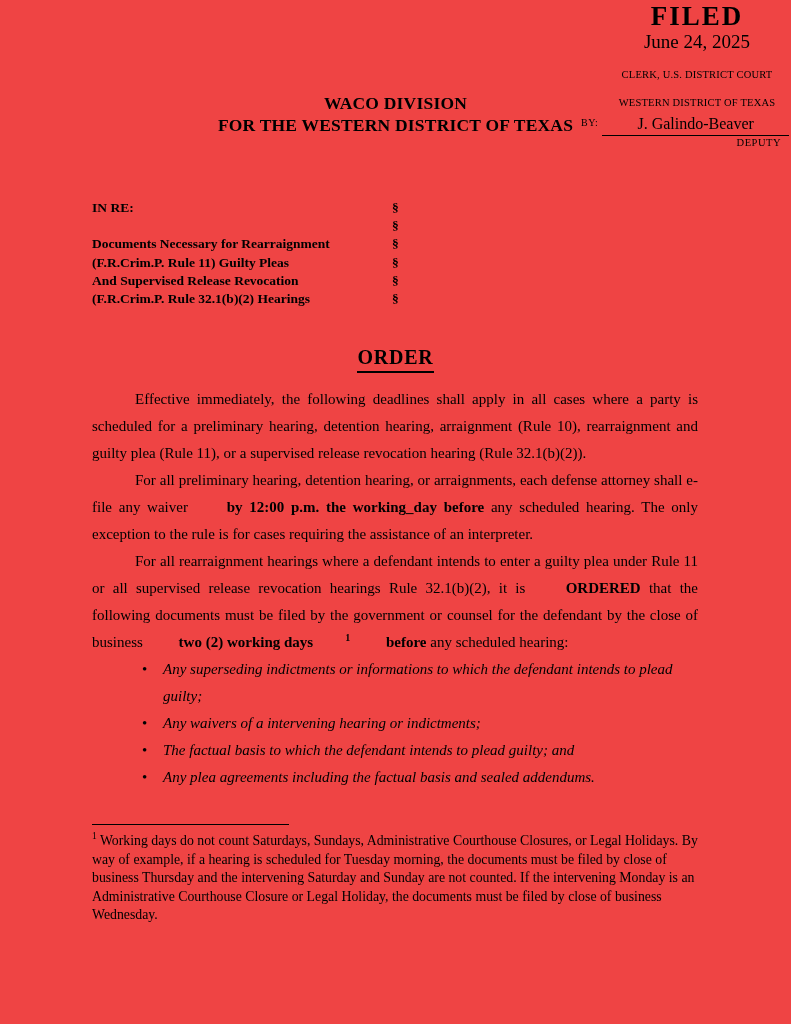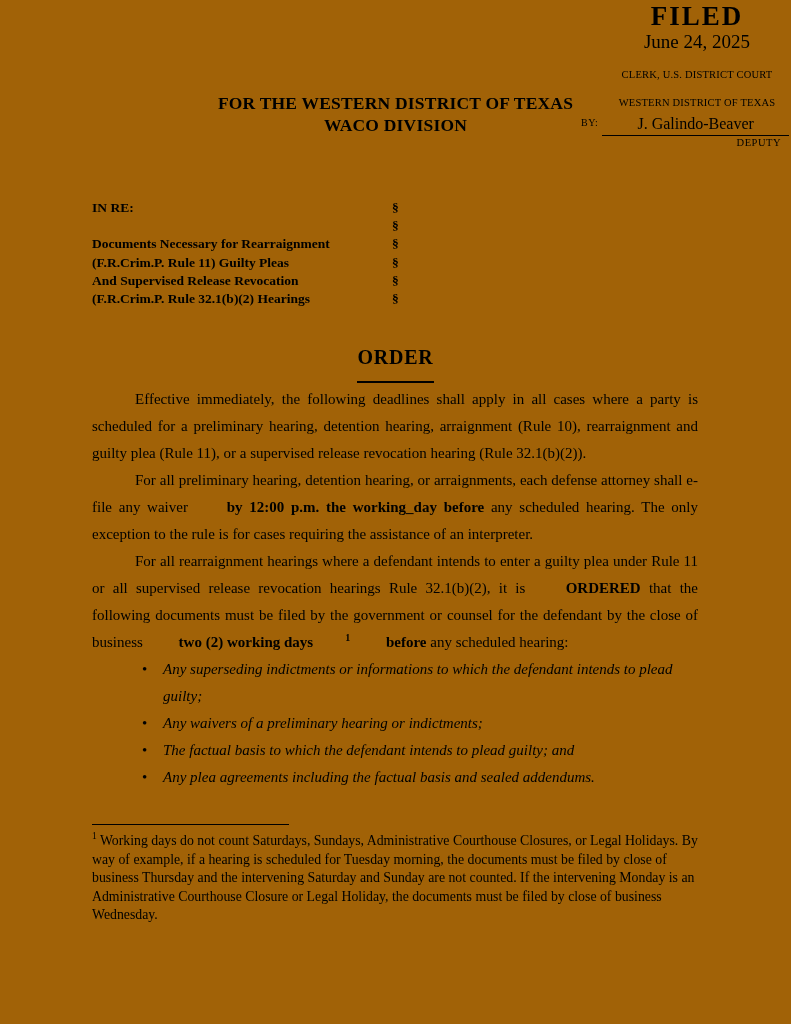--- a/index.html
+++ b/index.html
@@ -4,21 +4,21 @@
 <style>
   html, body {
     margin: 0;
     padding: 0;
     background: #ffffff;
   }
   .page {
     position: relative;
     width: 791px;
     height: 1024px;
-    background: #a16207;
+    background: #ef4444;
     font-family: "Liberation Serif", "DejaVu Serif", serif;
     color: #000000;
     overflow: hidden;
   }
 
   
   .stamp {
     position: absolute;
     top: 2px;
     left: 605px;
@@ -118,21 +118,21 @@
     left: 0;
     width: 100%;
     text-align: center;
   }
   .order-title {
     display: inline-block;
     font-weight: bold;
     font-size: 20px;
     letter-spacing: 0.8px;
     border-bottom: 2px solid #000;
-    padding-bottom: 12px;
+    padding-bottom: 2px;
   }
 
   
   .body-block {
     position: absolute;
     top: 386px;
     left: 92px;
     width: 606px;
     font-size: 15px;
     line-height: 27px;
@@ -198,22 +198,22 @@
     <div class="by-row">
       <span class="by-label">BY:</span>
       <span class="sig-block">
         <span class="sig-name" style="display:block">J. Galindo-Beaver</span>
         <span class="sig-deputy" style="display:block">DEPUTY</span>
       </span>
     </div>
   </div>
 
   <div class="heading">
+    <div>WACO DIVISION</div>
     <div>FOR THE WESTERN DISTRICT OF TEXAS</div>
-    <div>WACO DIVISION</div>
   </div>
 
   <div class="caption">
     <div class="caption-row">
       <span class="caption-text">IN RE:</span>
       <span class="section-symbol">§</span>
     </div>
     <div class="caption-row">
       <span class="caption-text"></span>
       <span class="section-symbol">§</span>
@@ -247,21 +247,21 @@
     <p class="para"><span>For all preliminary hearing, detention hearing, or arraignments, each defense attorney shall e-file any waiver </span><span class="bold">by 12:00 p.m. the working_day before</span><span> any scheduled hearing. The only exception to the rule is for cases requiring the assistance of an interpreter.</span></p>
     <p class="para"><span>For all rearraignment hearings where a defendant intends to enter a guilty plea under Rule 11 or all supervised release revocation hearings Rule 32.1(b)(2), it is </span><span class="bold">ORDERED</span><span> that the following documents must be filed by the government or counsel for the defendant by the close of business </span><span class="bold">two (2) working days</span><sup class="fn-ref bold">1</sup><span class="bold"> before</span><span> any scheduled hearing:</span></p>
 
     <ul class="bullet-list">
       <li class="bullet-item">
         <span class="bullet-marker">•</span>
         <span class="bullet-text">Any superseding indictments or informations to which the defendant intends to plead guilty;</span>
       </li>
       <li class="bullet-item">
         <span class="bullet-marker">•</span>
-        <span class="bullet-text">Any waivers of a preliminary hearing or indictments;</span>
+        <span class="bullet-text">Any waivers of a intervening hearing or indictments;</span>
       </li>
       <li class="bullet-item">
         <span class="bullet-marker">•</span>
         <span class="bullet-text">The factual basis to which the defendant intends to plead guilty; and</span>
       </li>
       <li class="bullet-item">
         <span class="bullet-marker">•</span>
         <span class="bullet-text">Any plea agreements including the factual basis and sealed addendums.</span>
       </li>
     </ul>

